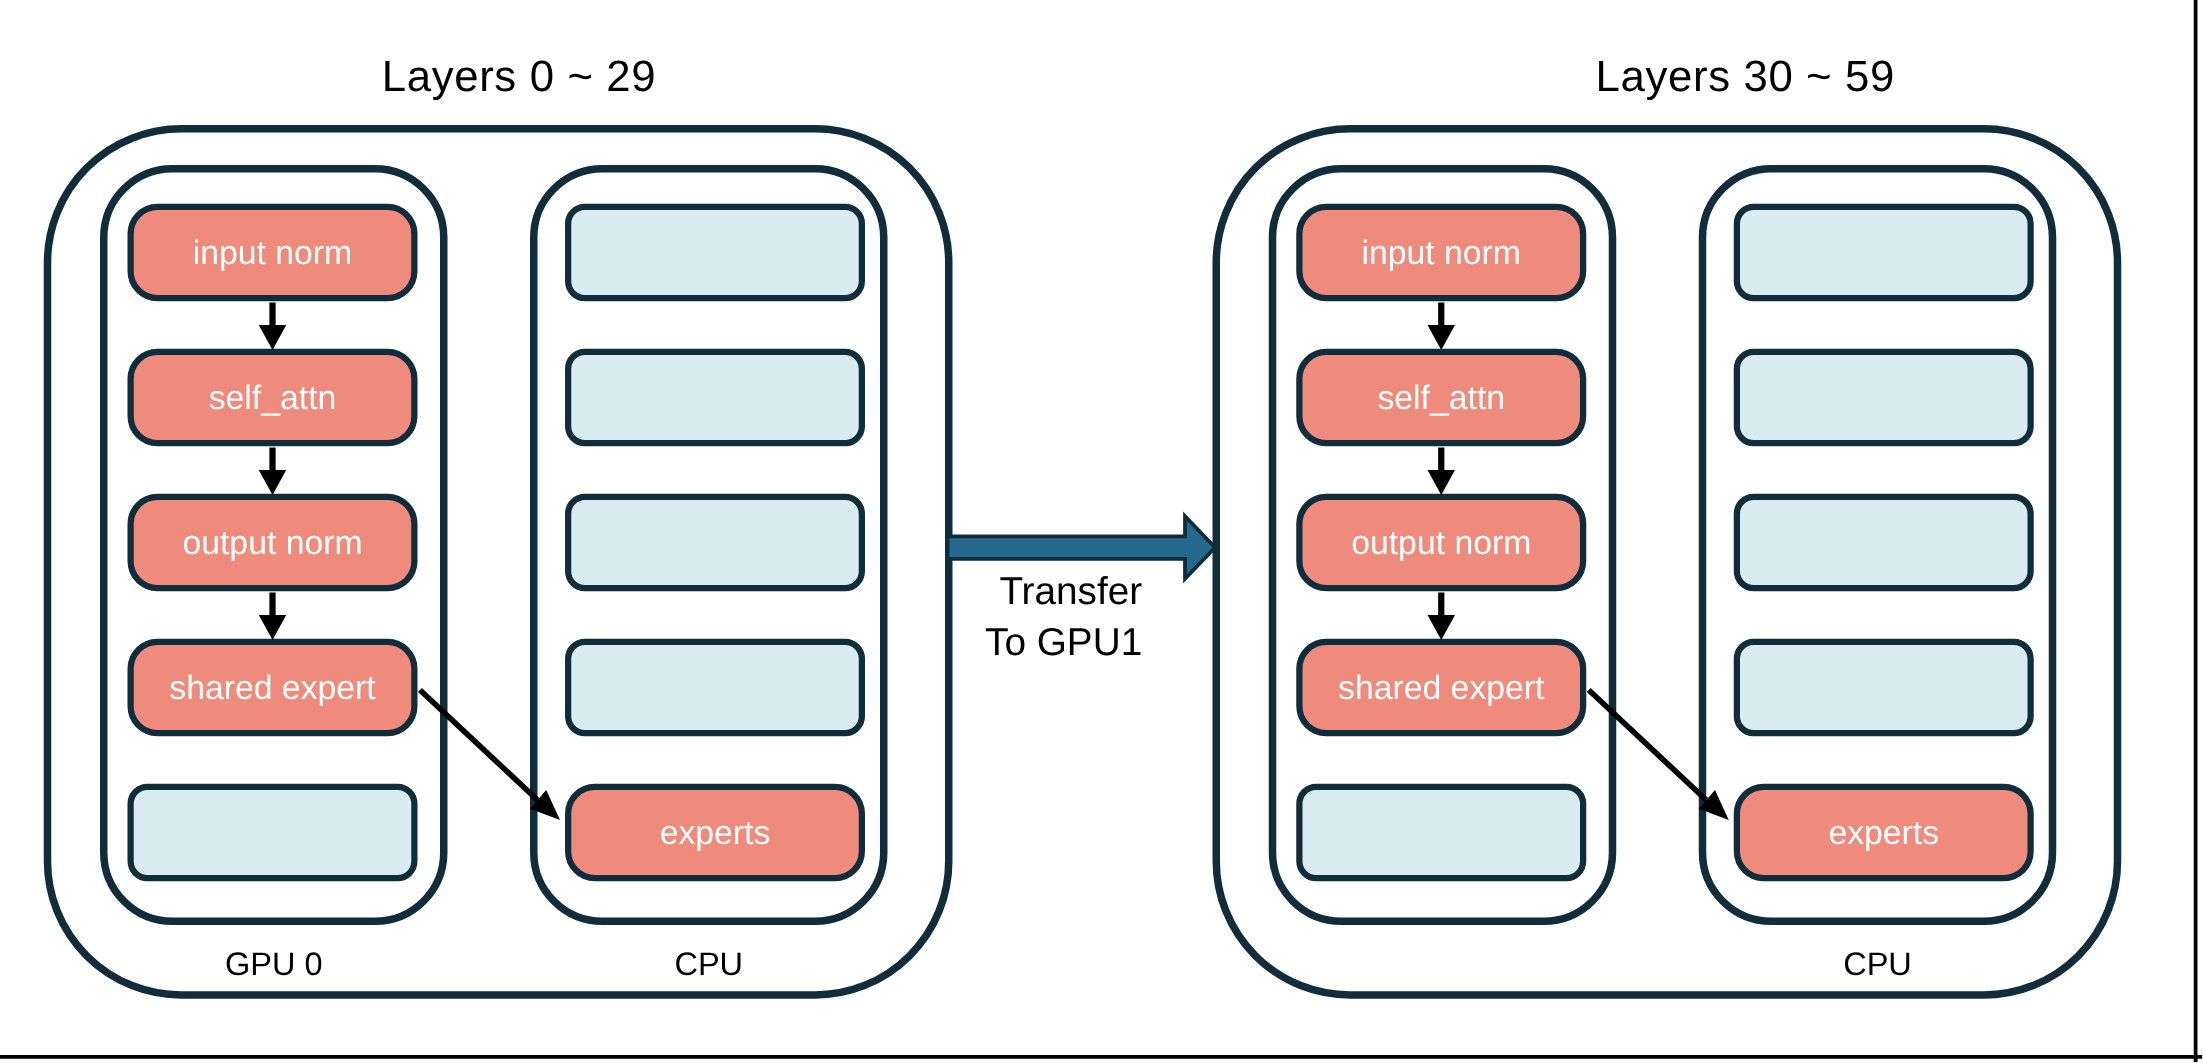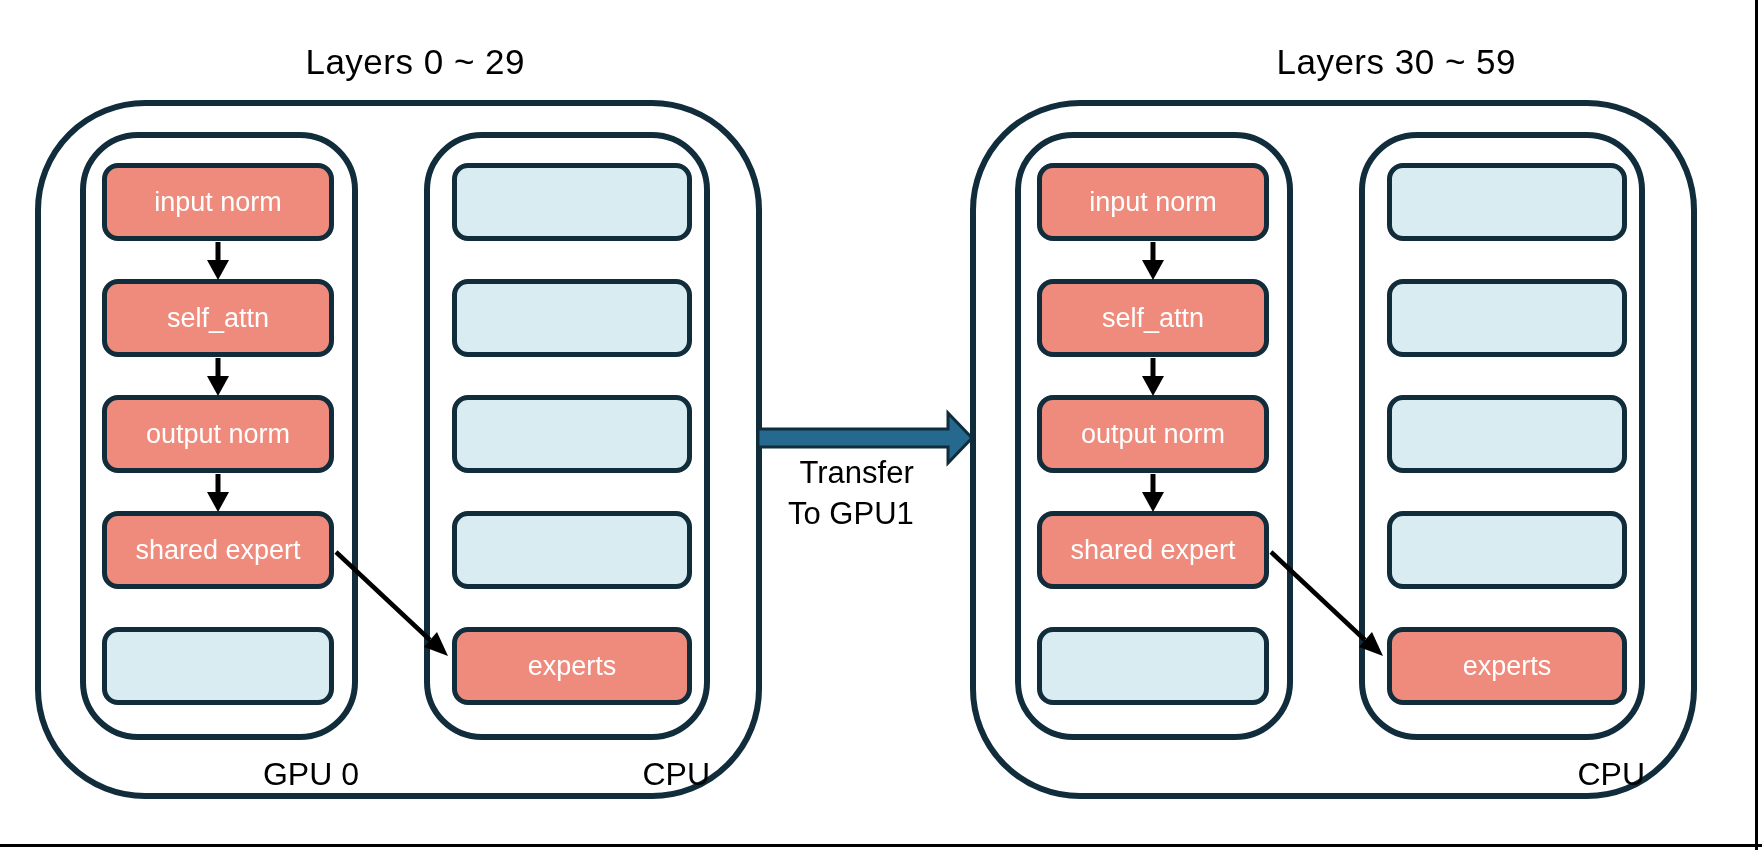--- a/index.html
+++ b/index.html
@@ -17,24 +17,24 @@
   }
   .inner-container{
     position:absolute;border:6px solid var(--outline);border-radius:58px;
     background:#ffffff;box-sizing:border-box;
   }
   .box{
     position:absolute;border:5px solid var(--outline);border-radius:16px;
     box-sizing:border-box;display:flex;align-items:center;justify-content:center;
     font-size:27px;color:var(--text-on-module);
   }
-  .box.active{background:var(--module-active);}
+  .box.active{background:var(--module-active);border-radius:24px;}
   .box.idle{background:var(--module-idle);}
   .device-label{
-    position:absolute;text-align:right;font-size:32px;color:var(--text-default);
+    position:absolute;text-align:center;font-size:26px;color:var(--text-default);
   }
   #arrow-layer{position:absolute;left:0;top:0;pointer-events:none;}
   .flow-stem{stroke:var(--flow-arrow);stroke-width:5;fill:none;}
   .flow-stem.diag{stroke-width:4.5;}
   .flow-head{fill:var(--flow-arrow);stroke:none;}
   .transfer-arrow{fill:var(--transfer-arrow);stroke:var(--outline);stroke-width:3;}
   .transfer-label{
     position:absolute;font-size:31px;line-height:41px;color:var(--text-default);
     text-align:right;white-space:nowrap;
   }

